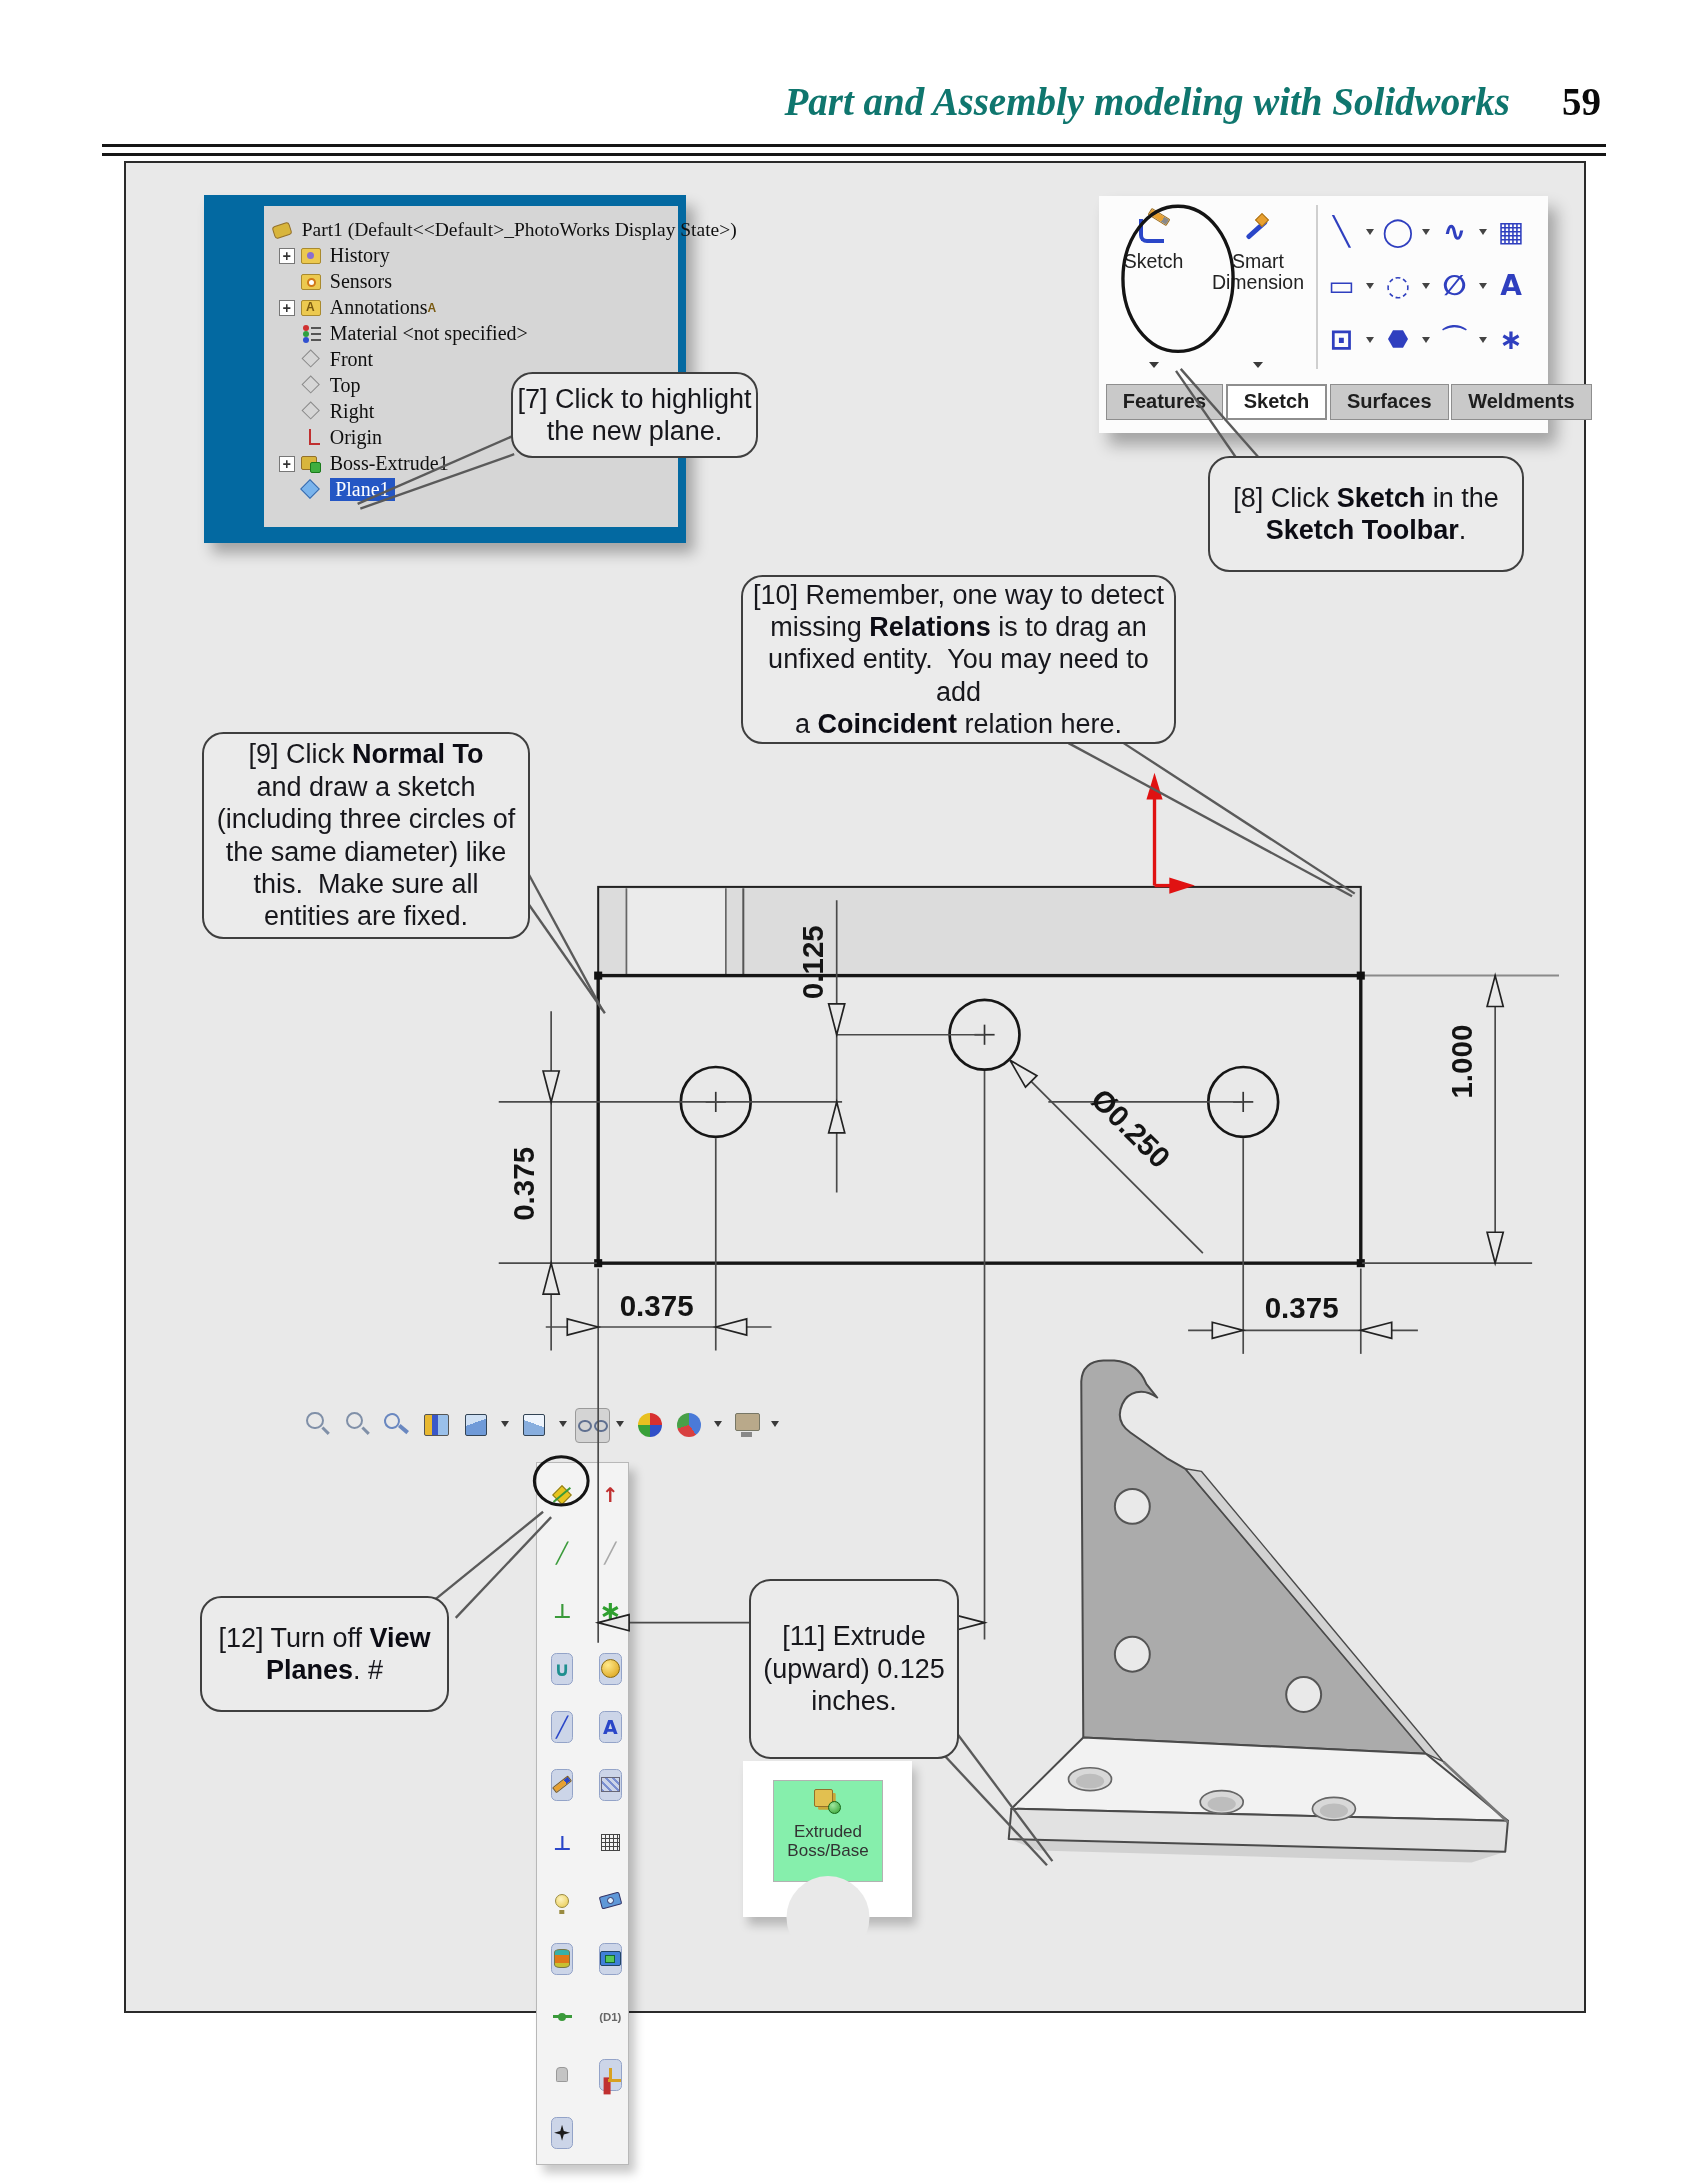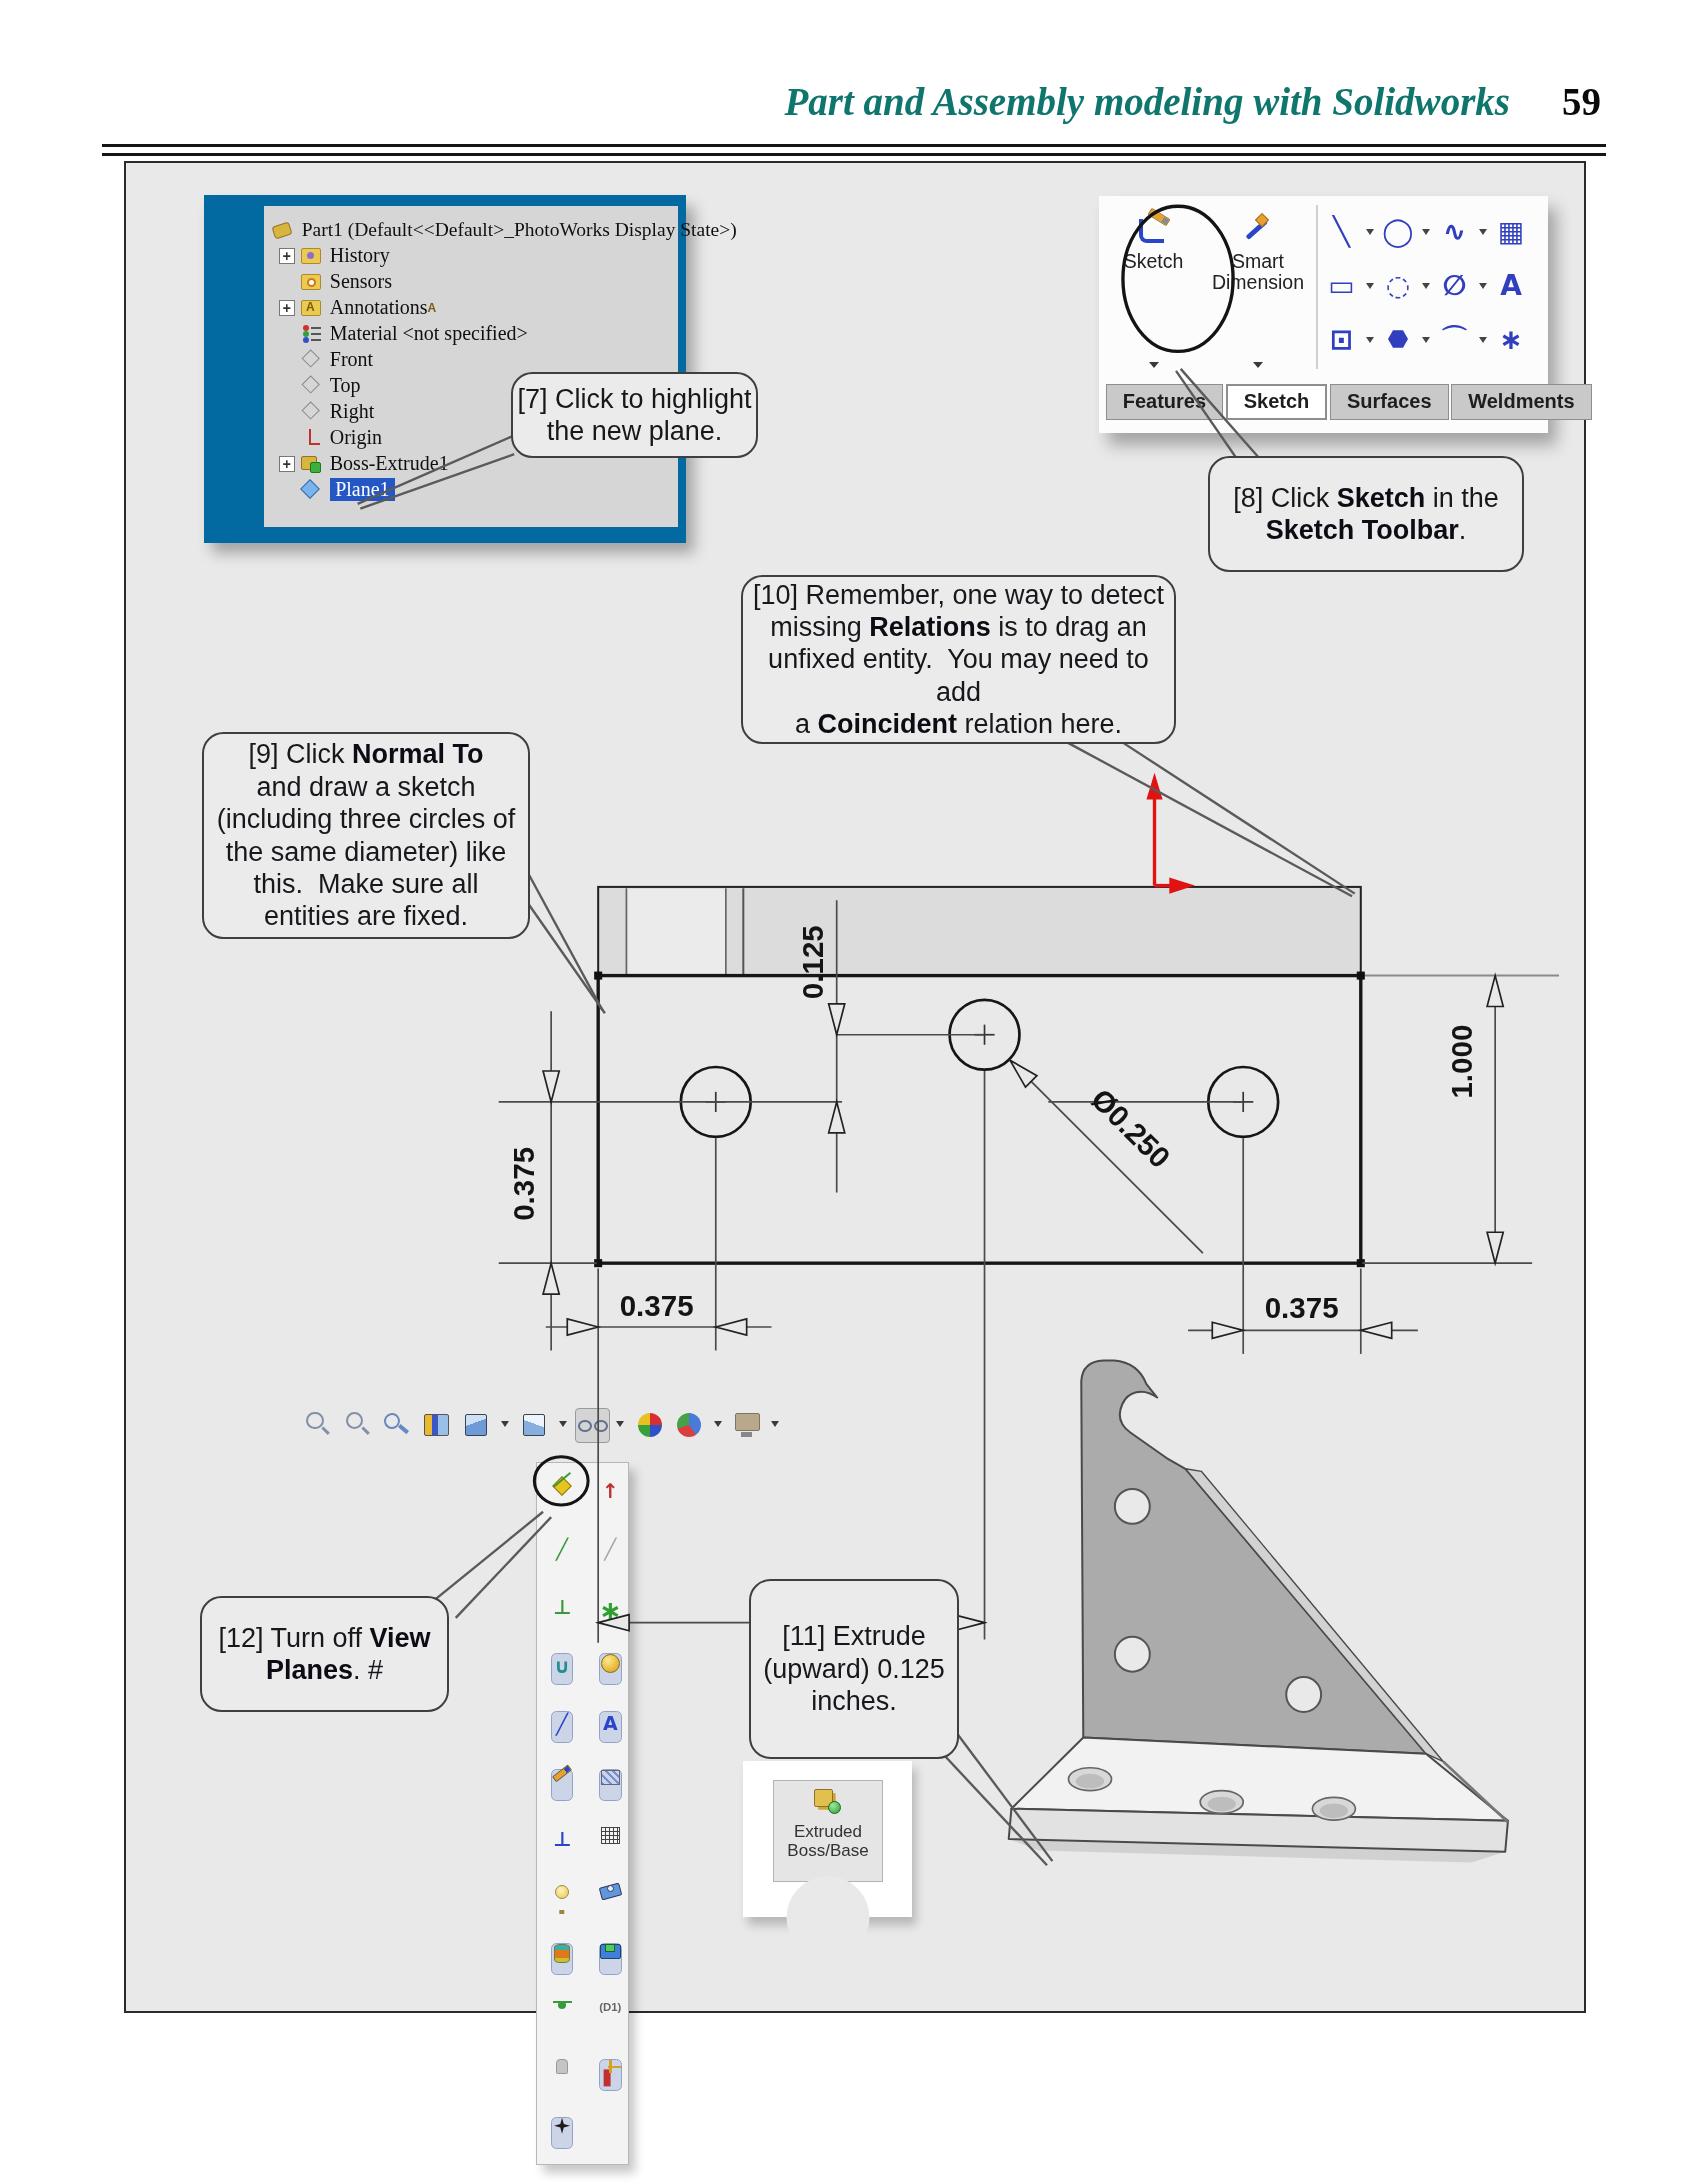--- a/index.html
+++ b/index.html
@@ -93,21 +93,21 @@
   [data-icon="hide-show-icon"]::after{left:17.5px;top:10.8px;width:10px;height:8.7px;border:2.7px solid #607090;border-radius:50%}
   [data-icon="appearance-icon"]::before{left:4.7px;top:4.7px;width:24px;height:24px;border-radius:50%;background:conic-gradient(#d83030 0 25%,#3050c8 0 50%,#38a038 0 75%,#e8c020 0)}
   [data-icon="scene-icon"]::before{left:4.7px;top:4.7px;width:24px;height:24px;border-radius:50%;background:conic-gradient(#4a7ad8 0 40%,#d84040 0 70%,#48a048 0)}
   [data-icon="settings-icon"]::before{left:4px;top:5.4px;width:23px;height:16px;background:#b9a98a;border:1.3px solid #776;border-radius:2px}
   [data-icon="settings-icon"]::after{left:10.8px;top:24px;width:10.8px;height:4.7px;background:#888}
   .vti[data-icon="caret-icon"]{width:13.4px}
   .vti[data-icon="caret-icon"]::before{left:1.3px;top:13.4px;width:0;height:0;border:4.7px solid transparent;border-top:6px solid #3a3a3a}
 
   
   .flyout{position:absolute;left:536px;top:1462px;width:93px;background:#f3f3f3;border:1.3px solid #b8b8b8;box-shadow:6.7px 8px 9.4px rgba(0,0,0,.22);display:grid;grid-template-columns:1fr 1fr;z-index:2;padding:2.7px 1.3px;box-sizing:border-box}
-  .fcell{height:32px;display:flex;justify-content:center;position:relative;margin:13px;box-sizing:border-box}
+  .fcell{height:32px;display:flex;align-items:center;justify-content:center;position:relative;margin:13px;box-sizing:border-box}
   .fcell.pressed{background:#ccd5e8;border:1.3px solid #93a3c8;border-radius:5.4px}
   .fcell::before{font:700 20px "DejaVu Sans",sans-serif;display:block}
   .fcell::after{content:none;position:absolute}
   [data-icon="view-planes-icon"]::before{content:"";width:12px;height:12px;background:#e8c41e;border:1.3px solid #8a7a20;transform:rotate(45deg)}
   [data-icon="view-planes-icon"]::after{content:"";width:21.5px;height:2px;background:#3a9a3a;transform:rotate(-40deg)}
   [data-icon="view-axes-icon"]::before{content:"↑";color:#c03030}
   [data-icon="dim-green-icon"]::before{content:"╱";color:#3a9a3a}
   [data-icon="dim-gray-icon"]::before{content:"╱";color:#a8a8a8}
   [data-icon="temp-axes-icon"]::before{content:"⊥";color:#3a9a3a}
   [data-icon="star-green-icon"]::before{content:"∗";font-size:27px;color:#2f9f2f}
@@ -131,21 +131,21 @@
   [data-icon="d1-label"] .flabel{font:600 11.4px "Liberation Sans",sans-serif;color:#666}
   [data-icon="hand-icon"]::before{content:"";width:10.8px;height:13.4px;background:#c4c4c4;border:1.3px solid #999;border-radius:4px 4px 1.3px 1.3px}
   [data-icon="coord-icon"]::before{content:"";width:2.7px;height:13.4px;background:#d8a020;box-shadow:-3.4px 11.4px 0 2px #c03030}
   [data-icon="coord-icon"]::after{content:"";width:13.4px;height:2.7px;background:#d8a020;transform:translate(4px,6px)}
   [data-icon="compass-icon"]::before{content:"";width:16px;height:16px;background:#1c1c1c;clip-path:polygon(50% 0,61% 39%,100% 50%,61% 61%,50% 100%,39% 61%,0 50%,39% 39%)}
   .flabel:empty{display:none}
 
   
   .ex-card{position:absolute;left:743px;top:1761px;width:169px;height:156px;background:#fff;box-shadow:5.4px 8px 9.4px rgba(0,0,0,.22);z-index:2}
   .ex-card::after{content:"";position:absolute;left:50%;transform:translateX(-50%);bottom:-42px;width:83px;height:83px;border-radius:50%;background:#e9e9e9}
-  .ex-btn{position:absolute;left:30px;top:19px;width:110px;height:102px;background:#e5e5e5;border:1.3px solid #b2b2b2;display:flex;flex-direction:column;align-items:center;font-size:17px;color:#333;line-height:1.15;padding-top:6.7px;box-sizing:border-box;text-align:center}
+  .ex-btn{position:absolute;left:30px;top:19px;width:110px;height:102px;background:#86efac;border:1.3px solid #b2b2b2;display:flex;flex-direction:column;align-items:center;font-size:17px;color:#333;line-height:1.15;padding-top:6.7px;box-sizing:border-box;text-align:center}
   .exicon{width:31px;height:30px;position:relative;margin-bottom:4px}
   .exicon::before,.exicon::after{content:"";position:absolute}
   [data-icon="extruded-boss-icon"]::before{left:1.3px;top:1.3px;width:17.5px;height:16px;background:#e2c050;border:1.3px solid #93702a;border-radius:2px;box-shadow:3.4px 3.4px 0 -0.7px #c8a838}
   [data-icon="extruded-boss-icon"]::after{left:15px;top:13.4px;width:11.4px;height:11.4px;border-radius:50%;background:radial-gradient(circle at 35% 30%,#9fe89f,#2f9f2f);border:0.7px solid #176617}
 
   
   svg.overlay{position:absolute;left:0;top:0;z-index:5;pointer-events:none}
 </style>
 </head>
 <body>

